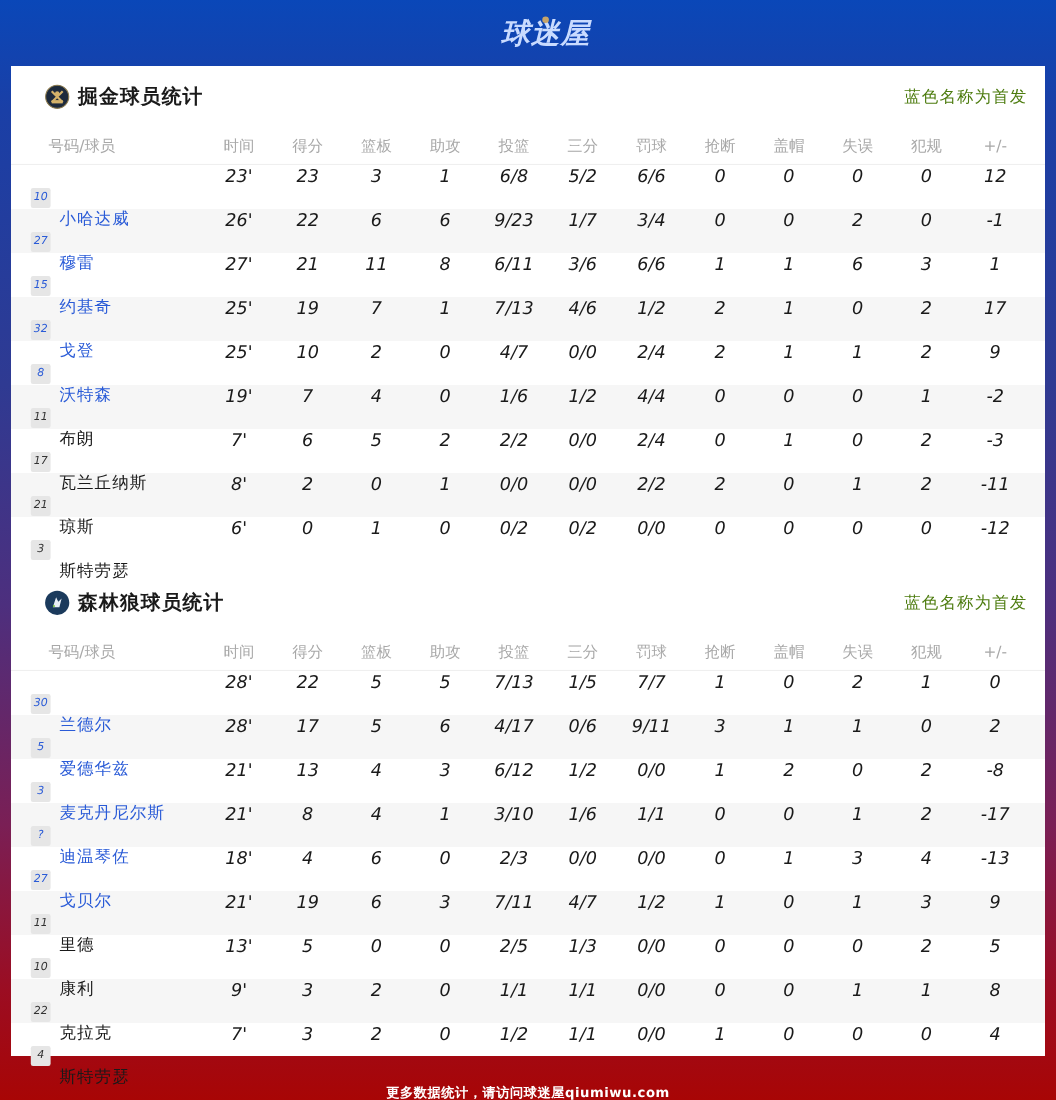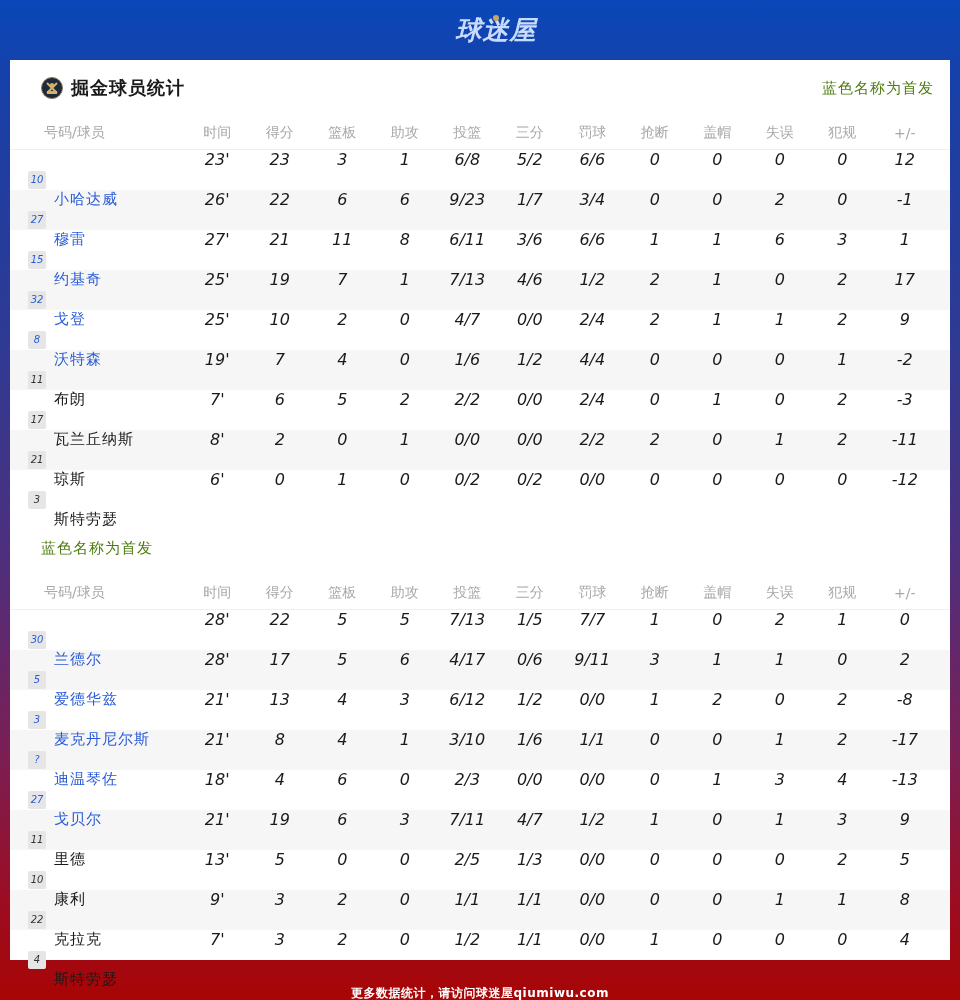--- a/index.html
+++ b/index.html
@@ -265,20 +265,29 @@
           <span class="cell">0/0</span>
           <span class="cell">0</span>
           <span class="cell">0</span>
           <span class="cell">0</span>
           <span class="cell">0</span>
           <span class="cell">-12</span>
         </div>
       </div>
       <div class="section section2">
         <div class="section-head">
+          <div class="team-title">
+            <span class="team-logo wolves">
+              <svg width="16" height="16" viewBox="0 0 16 16">
+                <path d="M4 12 L7 3 L9 7 L12 4 L10 12 Z" fill="#e8eef5"></path>
+                <circle cx="5" cy="11" r="1" fill="#7ac143"></circle>
+              </svg>
+            </span>
+            <span class="team-name">森林狼球员统计</span>
+          </div>
           <span class="starter-note">蓝色名称为首发</span>
         </div>
         <div class="col-header">
           <span class="cell-player">号码/球员</span>
           <span class="cell">时间</span>
           <span class="cell">得分</span>
           <span class="cell">篮板</span>
           <span class="cell">助攻</span>
           <span class="cell">投篮</span>
           <span class="cell">三分</span>

